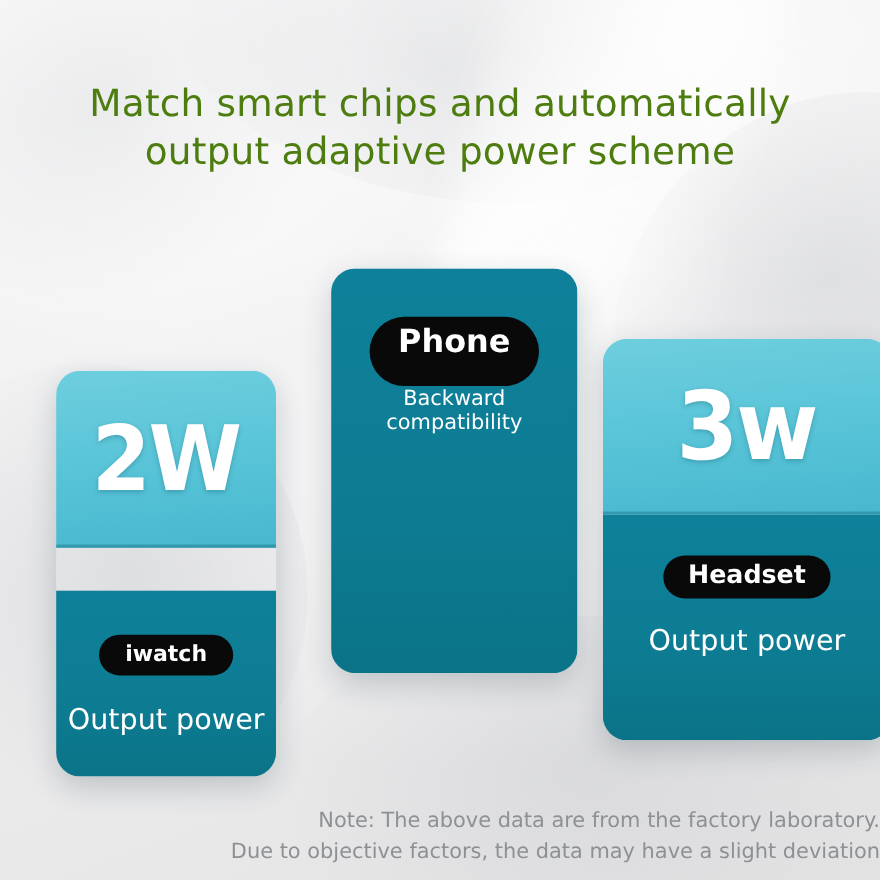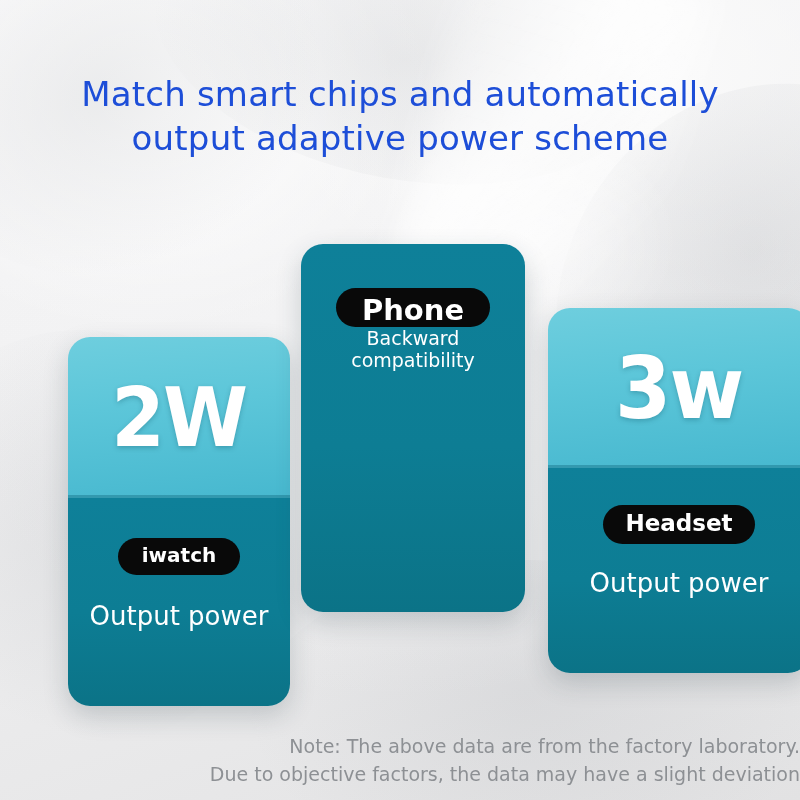--- a/index.html
+++ b/index.html
@@ -79,21 +79,21 @@
     pointer-events: none;
   }
 
   
   .headline {
     position: absolute;
     left: 0;
     top: 72px;
     width: 800px;
     text-align: center;
-    color: #1d4ed8;
+    color: #4d7c0f;
     font-size: 34px;
     line-height: 44px;
     letter-spacing: 0.2px;
     font-weight: 400;
   }
   .headline .ln { display: block; }
 
   
   .card {
     position: absolute;
@@ -150,22 +150,22 @@
 
   .caption {
     color: #ffffff;
     text-align: center;
     white-space: nowrap;
   }
   .caption.two-line { white-space: normal; line-height: 1.18; }
 
   
   #card-iwatch {
-    left: 68px; top: 337px;
-    width: 222px; height: 369px;
+    left: 51px; top: 337px;
+    width: 200px; height: 369px; gap: 39px;
   }
   #card-iwatch .top { height: 161px; }
   #card-iwatch .watt { font-size: 82px; }
   #card-iwatch .pill {
     font-size: 20px;
     padding: 5px 24px 8px;
     margin-top: 40px;
   }
   #card-iwatch .caption {
     font-size: 26px;
@@ -174,21 +174,21 @@
 
   
   #card-phone {
     left: 301px; top: 244px;
     width: 224px; height: 368px;
   }
   #card-phone .top { height: 161px; }
   #card-phone .watt { font-size: 92px; letter-spacing: -3px; }
   #card-phone .pill {
     font-size: 29px;
-    padding: 5px 26px 0;
+    padding: 5px 26px 24px;
     margin-top: 44px;
   }
   #card-phone .caption {
     font-size: 19px;
     width: 218px;
   }
 
   
   #card-headset {
     left: 548px; top: 308px;

